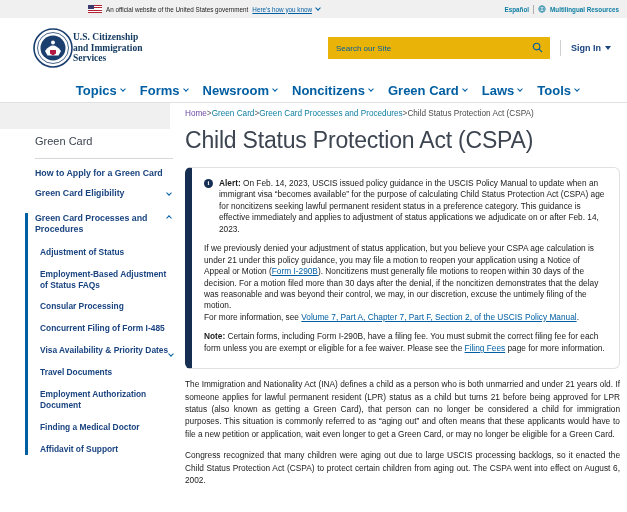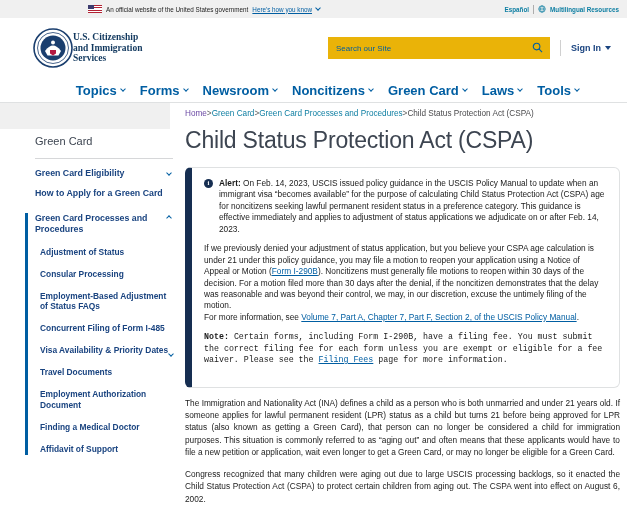--- a/index.html
+++ b/index.html
@@ -80,21 +80,21 @@
   .breadcrumb a { text-decoration:none; cursor:pointer; }
   .bc-home { color:#6c4aa5; }
   .bc-link { color:#0d7ea2; }
   .bc-current { color:#4b4b4d; }
   .bc-sep { color:#5c5c5c; }
   .page-title { font-size:23px; font-weight:400; color:#3d4551; margin-top:9px; letter-spacing:-0.2px; }
 
   .alert { margin-top:13px; border:1px solid #dfe1e2; border-left:7px solid #162e51;
     border-radius:6px; padding:10px 13px 10px 12px; font-size:8.3px; line-height:1.38; }
   .alert p { margin-bottom:8px; }
-  .alert p:last-child { margin-bottom:11px;font-family:Liberation Mono, monospace; }
+  .alert p:last-child { margin-bottom:4px; }
   .alert .p1 { position:relative; padding-left:15px; }
   .info-icon { position:absolute; left:0; top:0.5px; width:9px; height:9px; border-radius:50%;
     background:#162e51; color:#fff; font-size:6.5px; font-weight:bold;
     display:flex; align-items:center; justify-content:center; font-family:"Liberation Serif", serif; }
   .alert b { font-weight:bold; }
   .alert a { color:#005ea2; text-decoration:underline; cursor:pointer; }
   .block { display:block; }
 
   .body-p { font-size:8.3px; line-height:1.5; margin-top:9px; text-align:justify; text-justify:inter-word; }
 </style>
@@ -187,40 +187,40 @@
       </a>
   </nav>
 
   <div class="content">
     <div class="sidebar-band"></div>
 
     <aside class="sidebar">
       <div class="sb-title">Green Card</div>
       <hr class="sb-hr">
       <a class="sb-item">
+        <span>How to Apply for a Green Card</span>
+      </a>
+      <a class="sb-item">
         <span>Green Card Eligibility</span>
         <span class="chev"></span>
-      </a>
-      <a class="sb-item">
-        <span>How to Apply for a Green Card</span>
       </a>
       <div class="active-group">
         <a class="sb-item">
           <span>Green Card Processes and Procedures</span>
           <span class="chev up"></span>
         </a>
         <div class="sb-sub">
           <a>
               <span>Adjustment of Status</span>
             </a>
           <a>
+              <span>Employment-Based Adjustment of Status FAQs</span>
+            </a>
+          <a>
               <span>Consular Processing</span>
-            </a>
-          <a>
-              <span>Employment-Based Adjustment of Status FAQs</span>
             </a>
           <a>
               <span>Concurrent Filing of Form I-485</span>
             </a>
           <a>
               <span>Visa Availability &amp; Priority Dates</span>
               <span class="chev"></span>
             </a>
           <a>
               <span>Travel Documents</span>

